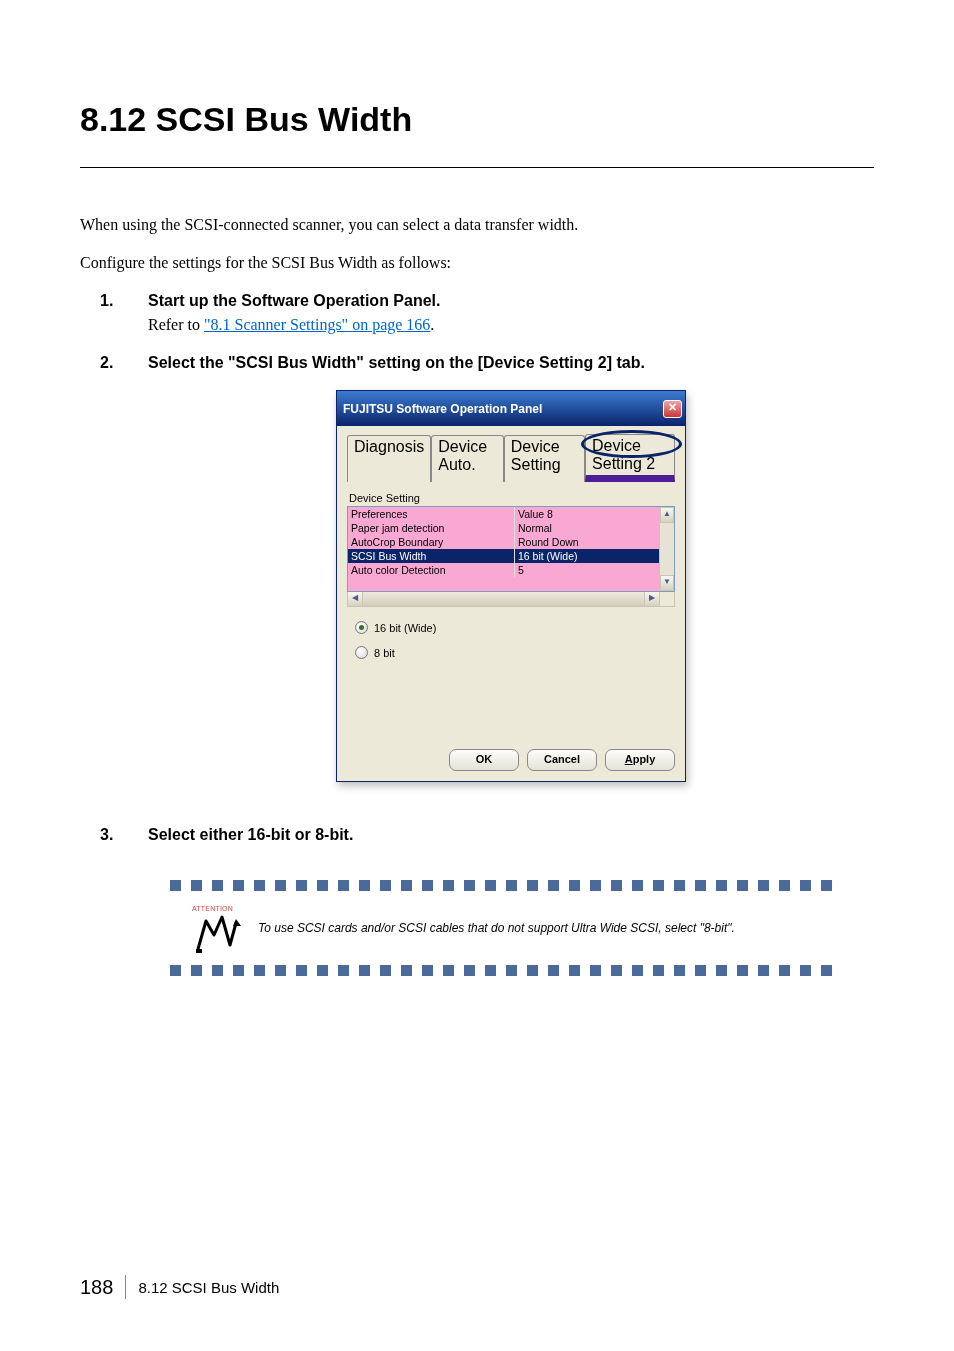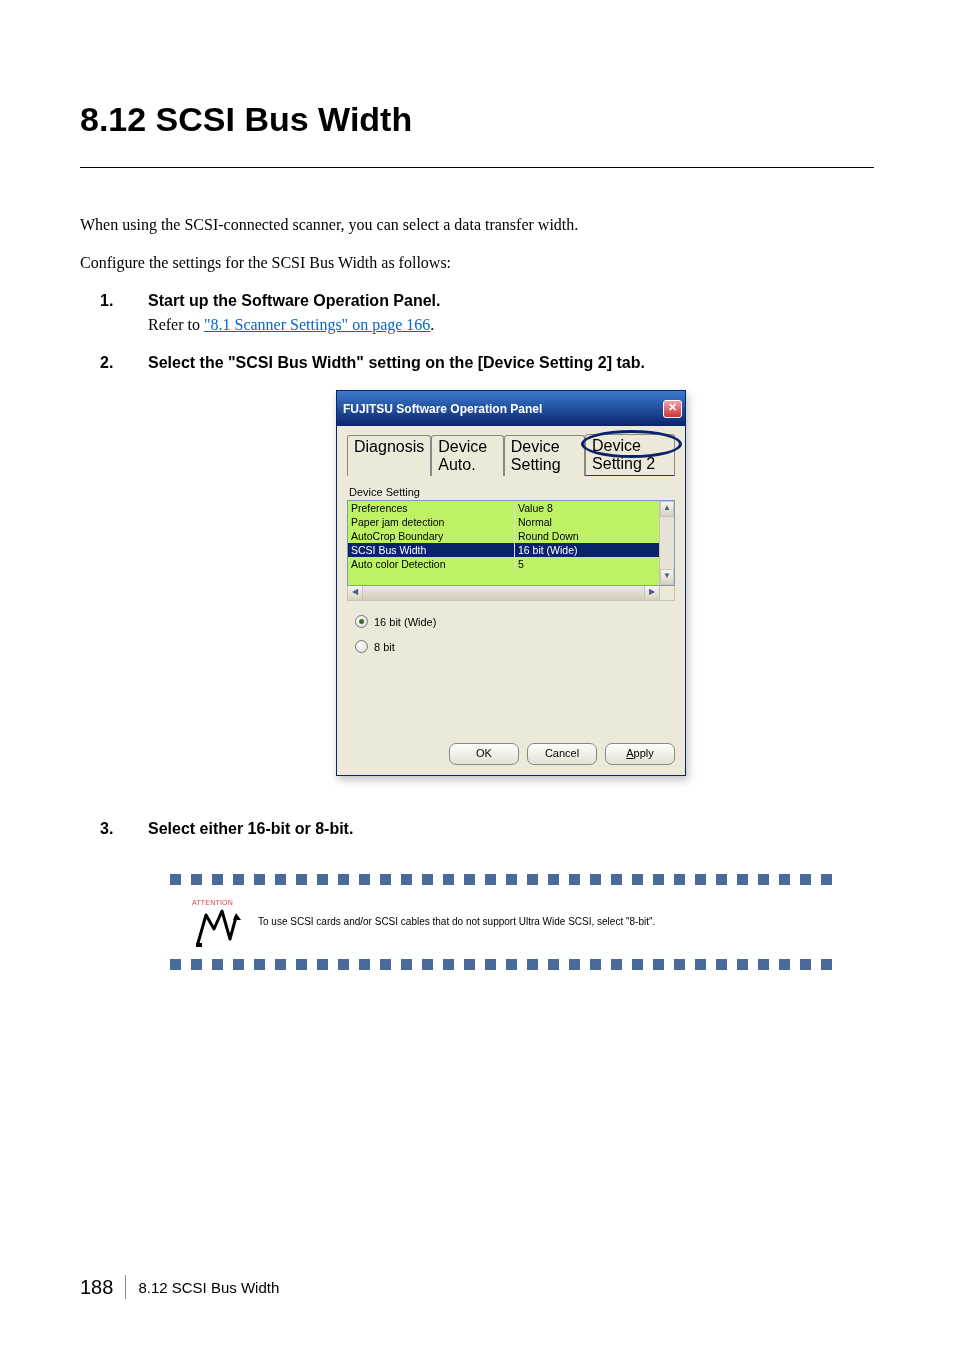--- a/index.html
+++ b/index.html
@@ -116,40 +116,40 @@
   border-top-left-radius: 3px;
   border-top-right-radius: 3px;
   position: relative;
 }
 .tab.inactive {
   top: 1px;
   background: #ece9d8;
 }
 .tab.active {
   background: #ece9d8;
-  border-bottom: 1px solid #4c1d95;
+  border-bottom: 7px solid #4c1d95;
   margin-bottom: -1px;
 }
 .tab-oval {
   position: absolute;
   border: 3px solid #0a246a;
   border-radius: 50%;
   width: 95px;
   height: 22px;
   top: -5px;
   left: -5px;
   pointer-events: none;
 }
 .group-label {
   font-size: 11px;
   margin: 4px 2px 2px 2px;
 }
 .listbox {
   border: 1px solid #7b9ebd;
-  background: #bef264;
+  background: #f9a8d4;
   height: 84px;
   position: relative;
   display: flex;
 }
 .list-rows {
   flex: 1;
   overflow: hidden;
 }
 .list-row {
   display: flex;
@@ -238,20 +238,21 @@
 }
 .dlg-btn {
   min-width: 68px;
   height: 20px;
   font-size: 11px;
   background: linear-gradient(to bottom,#fdfdfb,#e5e2d5);
   border: 1px solid #888;
   border-radius: 7px;
   text-align: center;
   line-height: 18px;
+  font-weight: bold;
 }
 .attention-block {
   margin: 30px 0 0 90px;
   width: 670px;
 }
 .dotrow {
   display: flex;
   gap: 10px;
   margin: 4px 0;
 }
@@ -269,22 +270,23 @@
 .att-icon {
   width: 52px;
   flex-shrink: 0;
 }
 .att-label {
   font-size: 7px;
   color: #d04545;
   letter-spacing: 0.2px;
 }
 .att-text {
-  font-size: 10px;
+  font-size: 12px;
   line-height: 1.25;
+  font-style: italic;
 }
 .footer {
   position: absolute;
   left: 80px;
   bottom: 52px;
   display: flex;
   align-items: center;
   gap: 12px;
 }
 .page-num {

